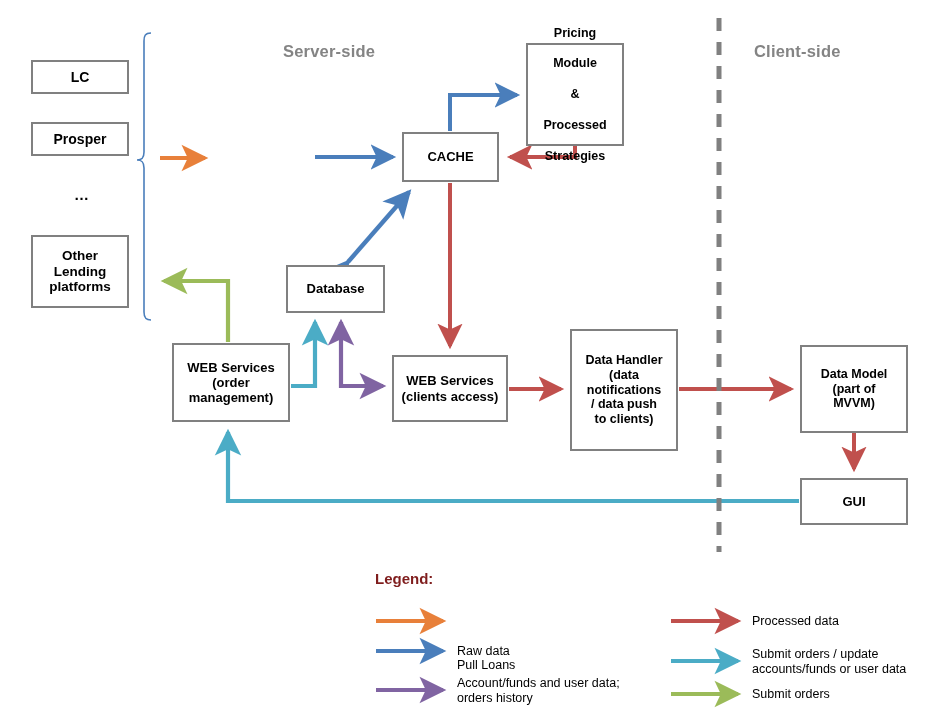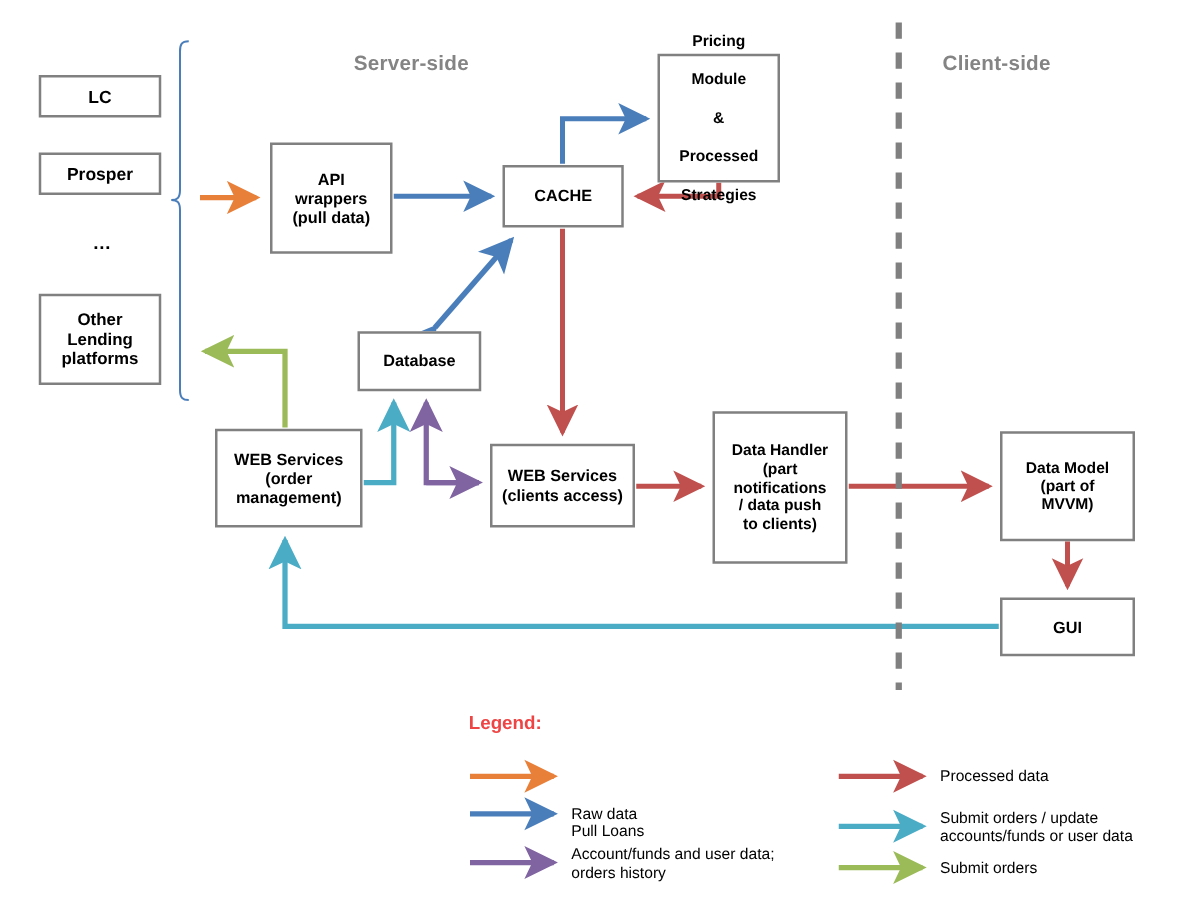--- a/index.html
+++ b/index.html
@@ -5,21 +5,21 @@
   html,body{margin:0;padding:0;background:#ffffff;}
   body{width:945px;height:726px;font-family:"Liberation Sans",sans-serif;overflow:hidden;}
   #root{position:relative;width:945px;height:726px;background:#fff;}
   svg.layer{position:absolute;left:0;top:0;width:945px;height:726px;}
   .box{position:absolute;box-sizing:border-box;border:2.5px solid #808080;background:#fff;
        display:flex;align-items:center;justify-content:center;text-align:center;
        font-weight:bold;color:#000;line-height:1.18;}
   .box span{display:block;padding:0 3px;}
   .side-title{position:absolute;color:#848484;font-weight:bold;font-size:16.5px;letter-spacing:.2px;text-align:center;}
   .ellipsis{position:absolute;font-weight:bold;font-size:15px;color:#000;letter-spacing:1px;}
-  .legend-title{position:absolute;left:375px;top:570px;font-weight:bold;font-size:15px;color:#ef4444;}
+  .legend-title{position:absolute;left:375px;top:570px;font-weight:bold;font-size:15px;color:#7f1d1d;}
   .legend-label{position:absolute;font-size:12.5px;color:#000;line-height:1.25;font-weight:500;}
   .legend-label.two{line-height:1.22;}
 </style>
 </head>
 <body>
 
 <div id="root">
 
   <svg class="layer" viewBox="0 0 945 726">
     <defs>
@@ -143,25 +143,20 @@
   </div>
 
   <div class="ellipsis" style="left:74px;top:186px;">…</div>
 
   <div class="box" style="left:31px;top:235px;width:98px;height:73px;font-size:13.5px;flex-direction:column;">
     <span>Other</span>
     <span>Lending</span>
     <span>platforms</span>
   </div>
 
-  <div class="box" style="left:216px;top:114px;width:98px;height:89px;font-size:13px;flex-direction:column;">
-    <span>API</span>
-    <span>wrappers</span>
-    <span>(pull data)</span>
-  </div>
 
   <div class="box" style="left:402px;top:132px;width:97px;height:50px;font-size:13px;">
     <span>CACHE</span>
   </div>
 
   <div class="box" style="left:526px;top:43px;width:98px;height:103px;font-size:12.5px;flex-direction:column;gap:16px;">
     <span>Pricing</span>
     <span>Module</span>
     <span>&amp;</span>
     <span>Processed</span>
@@ -178,21 +173,21 @@
     <span>management)</span>
   </div>
 
   <div class="box" style="left:392px;top:355px;width:116px;height:67px;font-size:13px;flex-direction:column;">
     <span>WEB Services</span>
     <span>(clients access)</span>
   </div>
 
   <div class="box" style="left:570px;top:329px;width:108px;height:122px;font-size:12.5px;flex-direction:column;">
     <span>Data Handler</span>
-    <span>(part</span>
+    <span>(data</span>
     <span>notifications</span>
     <span>/ data push</span>
     <span>to clients)</span>
   </div>
 
   <div class="box" style="left:800px;top:345px;width:108px;height:88px;font-size:12.5px;flex-direction:column;">
     <span>Data Model</span>
     <span>(part of</span>
     <span>MVVM)</span>
   </div>

